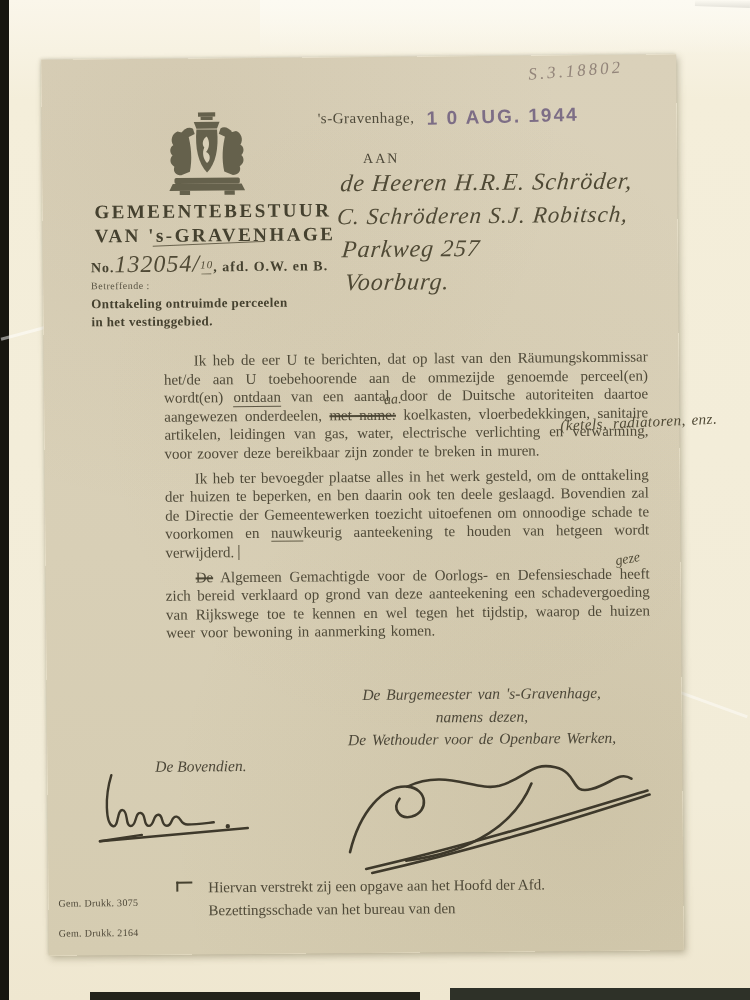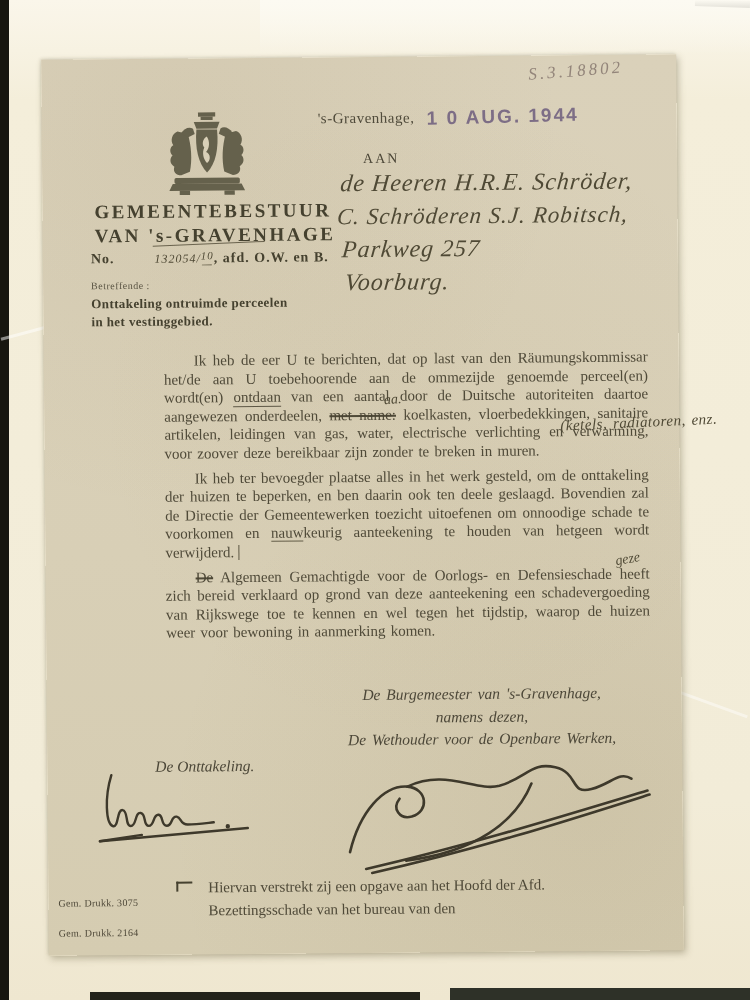--- a/index.html
+++ b/index.html
@@ -34,21 +34,21 @@
     font-size:19px;letter-spacing:2px;color:rgba(112,96,126,.88);display:inline-block;
     transform:rotate(-1deg);margin-left:8px;vertical-align:-1px;}
 
   .crest{position:absolute;left:122px;top:52px;width:86px;height:102px;}
 
   .org-name{position:absolute;left:52px;top:141px;font-weight:700;font-size:19px;
     letter-spacing:2.5px;line-height:24px;color:#45412f;white-space:nowrap;}
 
   .ref-line{position:absolute;left:48px;top:192px;font-size:14px;font-weight:700;
     letter-spacing:1px;color:#45412f;white-space:nowrap;}
-  .ref-hw{font-style:italic;font-weight:400;font-size:12px;color:#4f4935;letter-spacing:1px;margin-left:40px;}
+  .ref-hw{font-style:italic;font-weight:400;font-size:24px;color:#4f4935;letter-spacing:1px;}
   .ref-stack{display:inline-flex;flex-direction:column;align-items:center;font-style:italic;
     font-weight:400;font-size:11px;line-height:8px;color:#4f4935;vertical-align:3px;}
   .ref-overline{position:absolute;left:62px;top:-7px;width:112px;height:0;
     border-top:1.5px solid rgba(79,73,53,.8);transform:rotate(-2deg);}
 
   .betreffende{position:absolute;left:48px;top:221px;font-size:10px;color:#5a5443;letter-spacing:.5px;}
   .subject{position:absolute;left:48px;top:236px;font-weight:700;font-size:13px;
     line-height:17.5px;color:#45412f;letter-spacing:.4px;}
 
   .recipient{position:absolute;left:293px;top:94px;color:#4f4935;}
@@ -165,21 +165,21 @@
 
       <p><span class="pen-strike">De</span><span> Algemeen Gemachtigde voor de Oorlogs- en Defensieschade </span><span class="anchor"><span class="hw-annot annot-geze">geze</span><span>heeft</span></span><span> zich bereid verklaard op grond van deze aanteekening een schadevergoeding van Rijkswege toe te kennen en wel tegen het tijdstip, waarop de huizen weer voor bewoning in aanmerking komen.</span></p>
     </div>
 
     <div class="closing">
       <div>De Burgemeester van 's-Gravenhage,</div>
       <div>namens dezen,</div>
       <div>De Wethouder voor de Openbare Werken,</div>
     </div>
 
-    <div class="secretaris">De Onttakeling.</div>
+    <div class="secretaris">De Bovendien.</div>
 
     <svg class="sig-left" viewBox="0 0 180 85" xmlns="http://www.w3.org/2000/svg">
       <g fill="none" stroke="#3e392b" stroke-width="2.4" stroke-linecap="round">
         <path d="M16 4 C9 26 10 52 17 55 C23 57 21 38 27 39 C33 40 29 55 35 55 C41 55 39 41 45 42 C51 43 47 55 53 55 C59 55 57 43 63 44 C68 45 65 55 71 55 C77 55 75 45 81 46 C86 47 84 54 92 54 C100 54 108 53 118 52"></path>
         <path d="M4 70 L152 58"></path>
         <path d="M4 70 L46 64"></path>
       </g>
       <circle cx="132" cy="56" r="2.2" fill="#3e392b"></circle>
     </svg>
 

